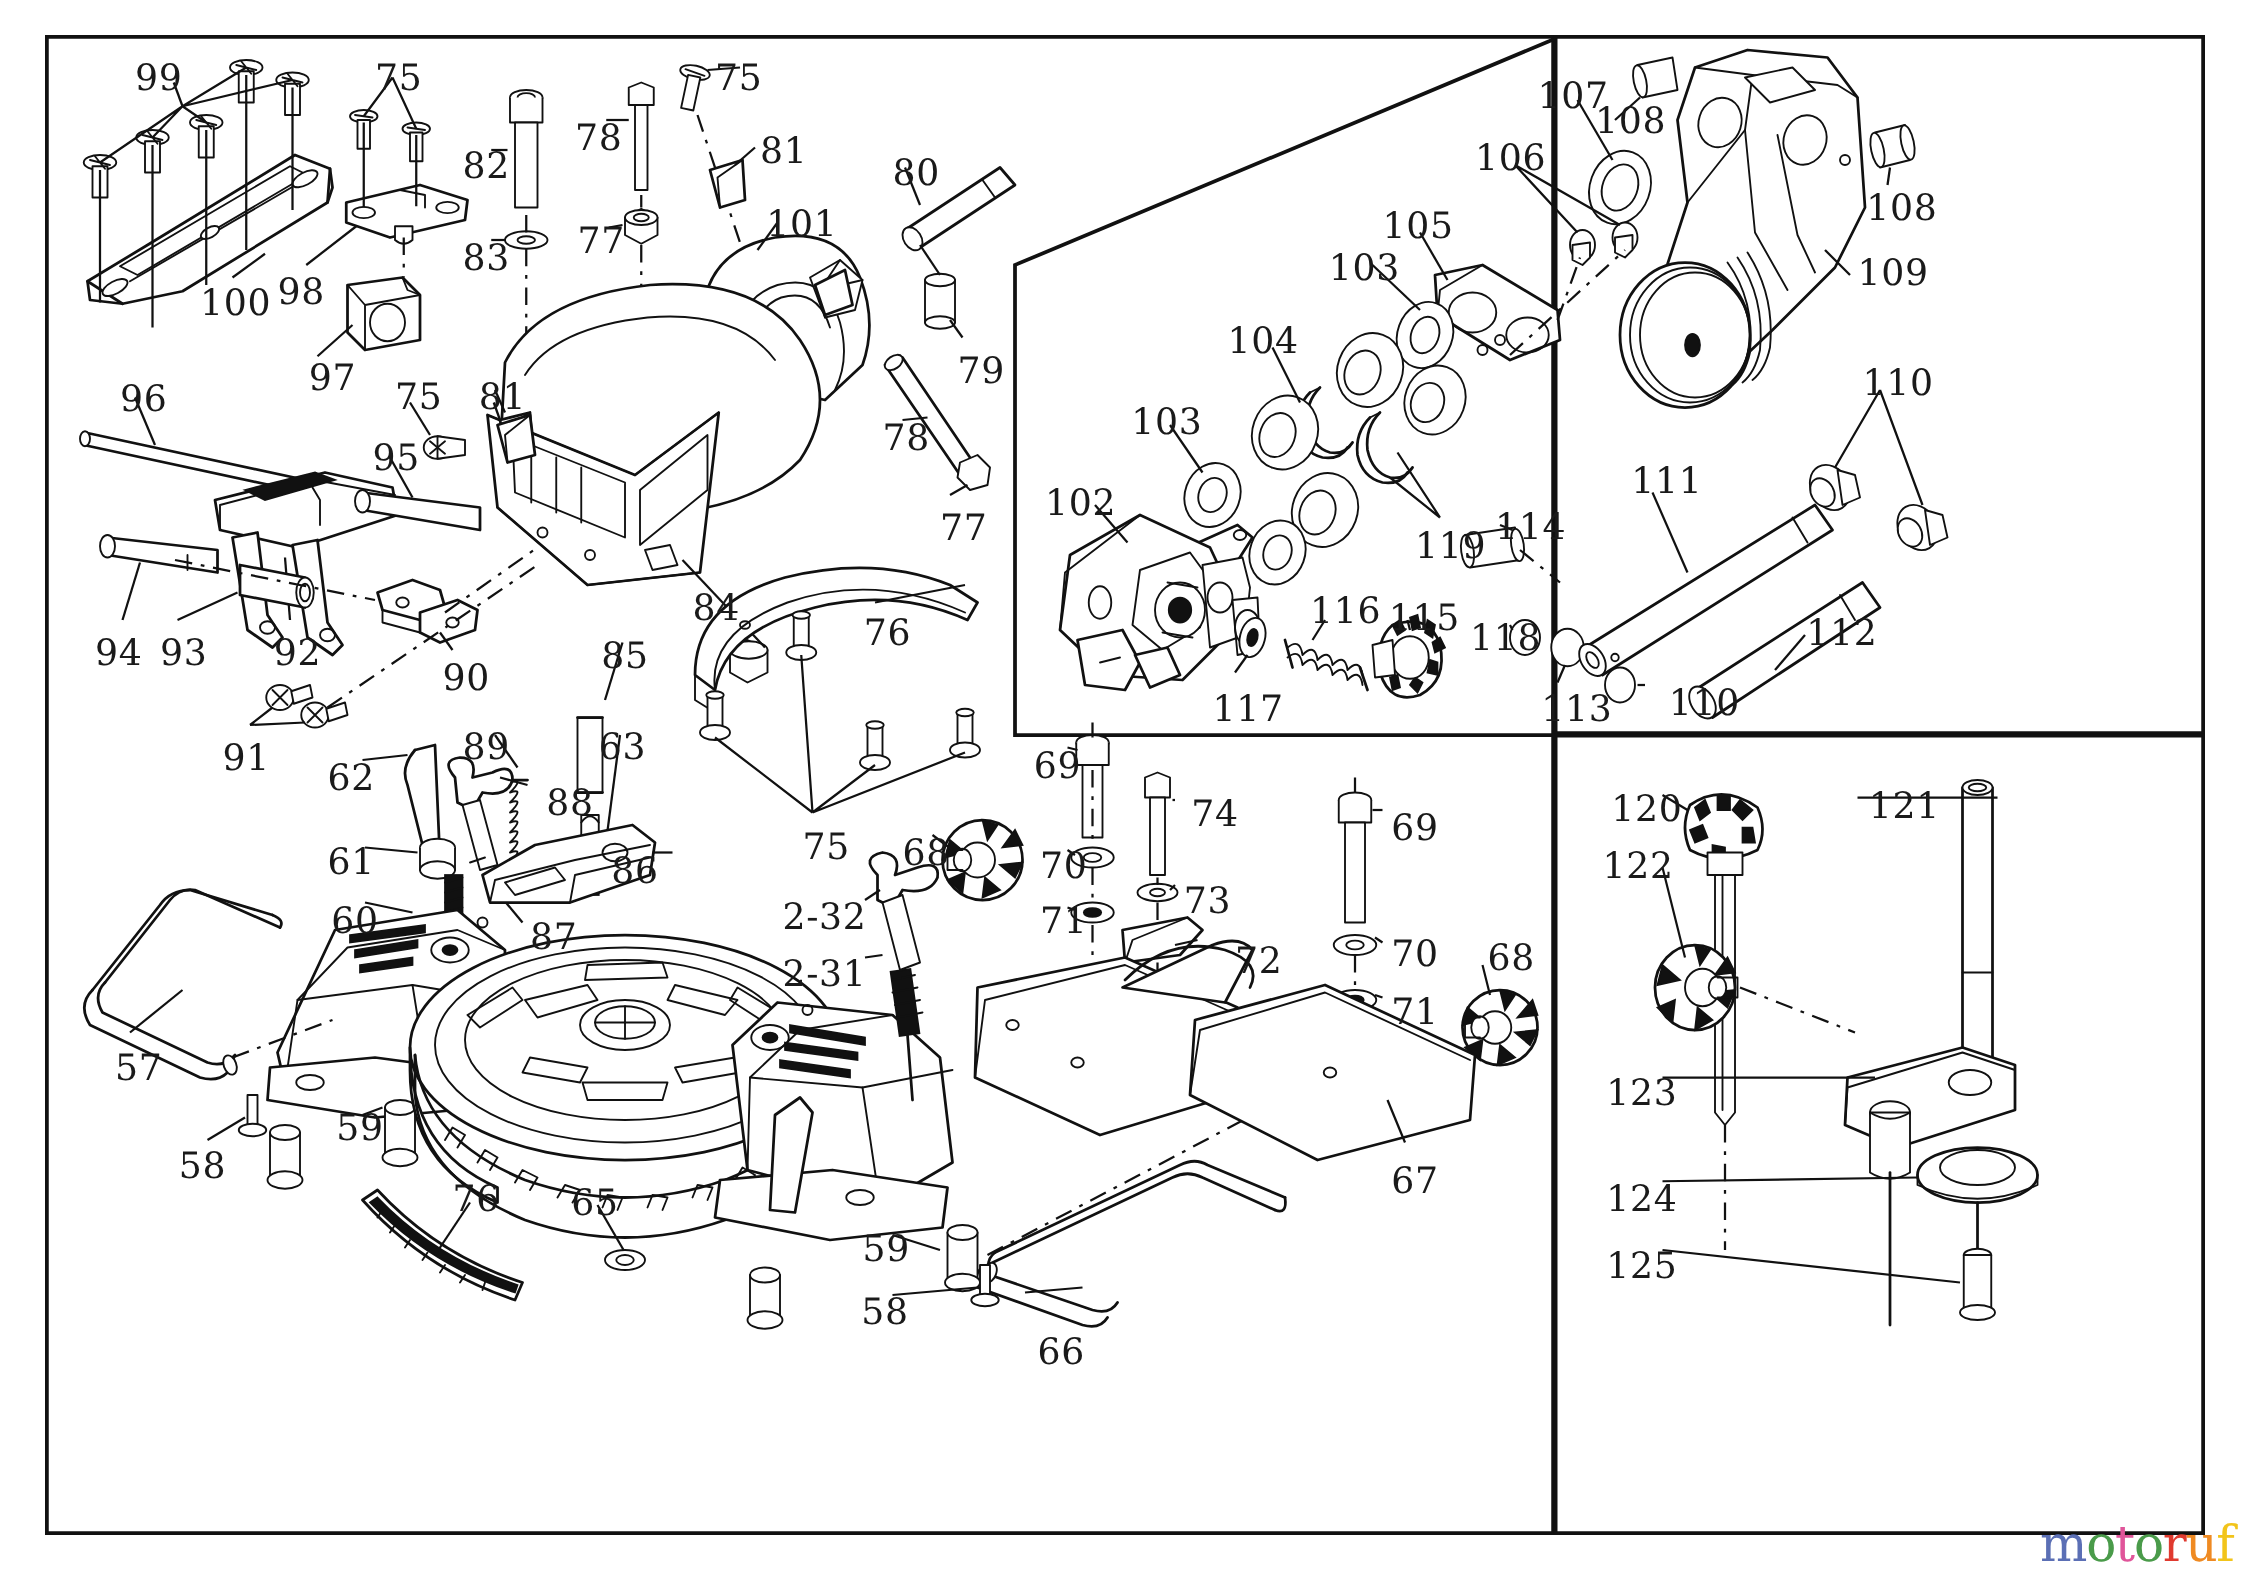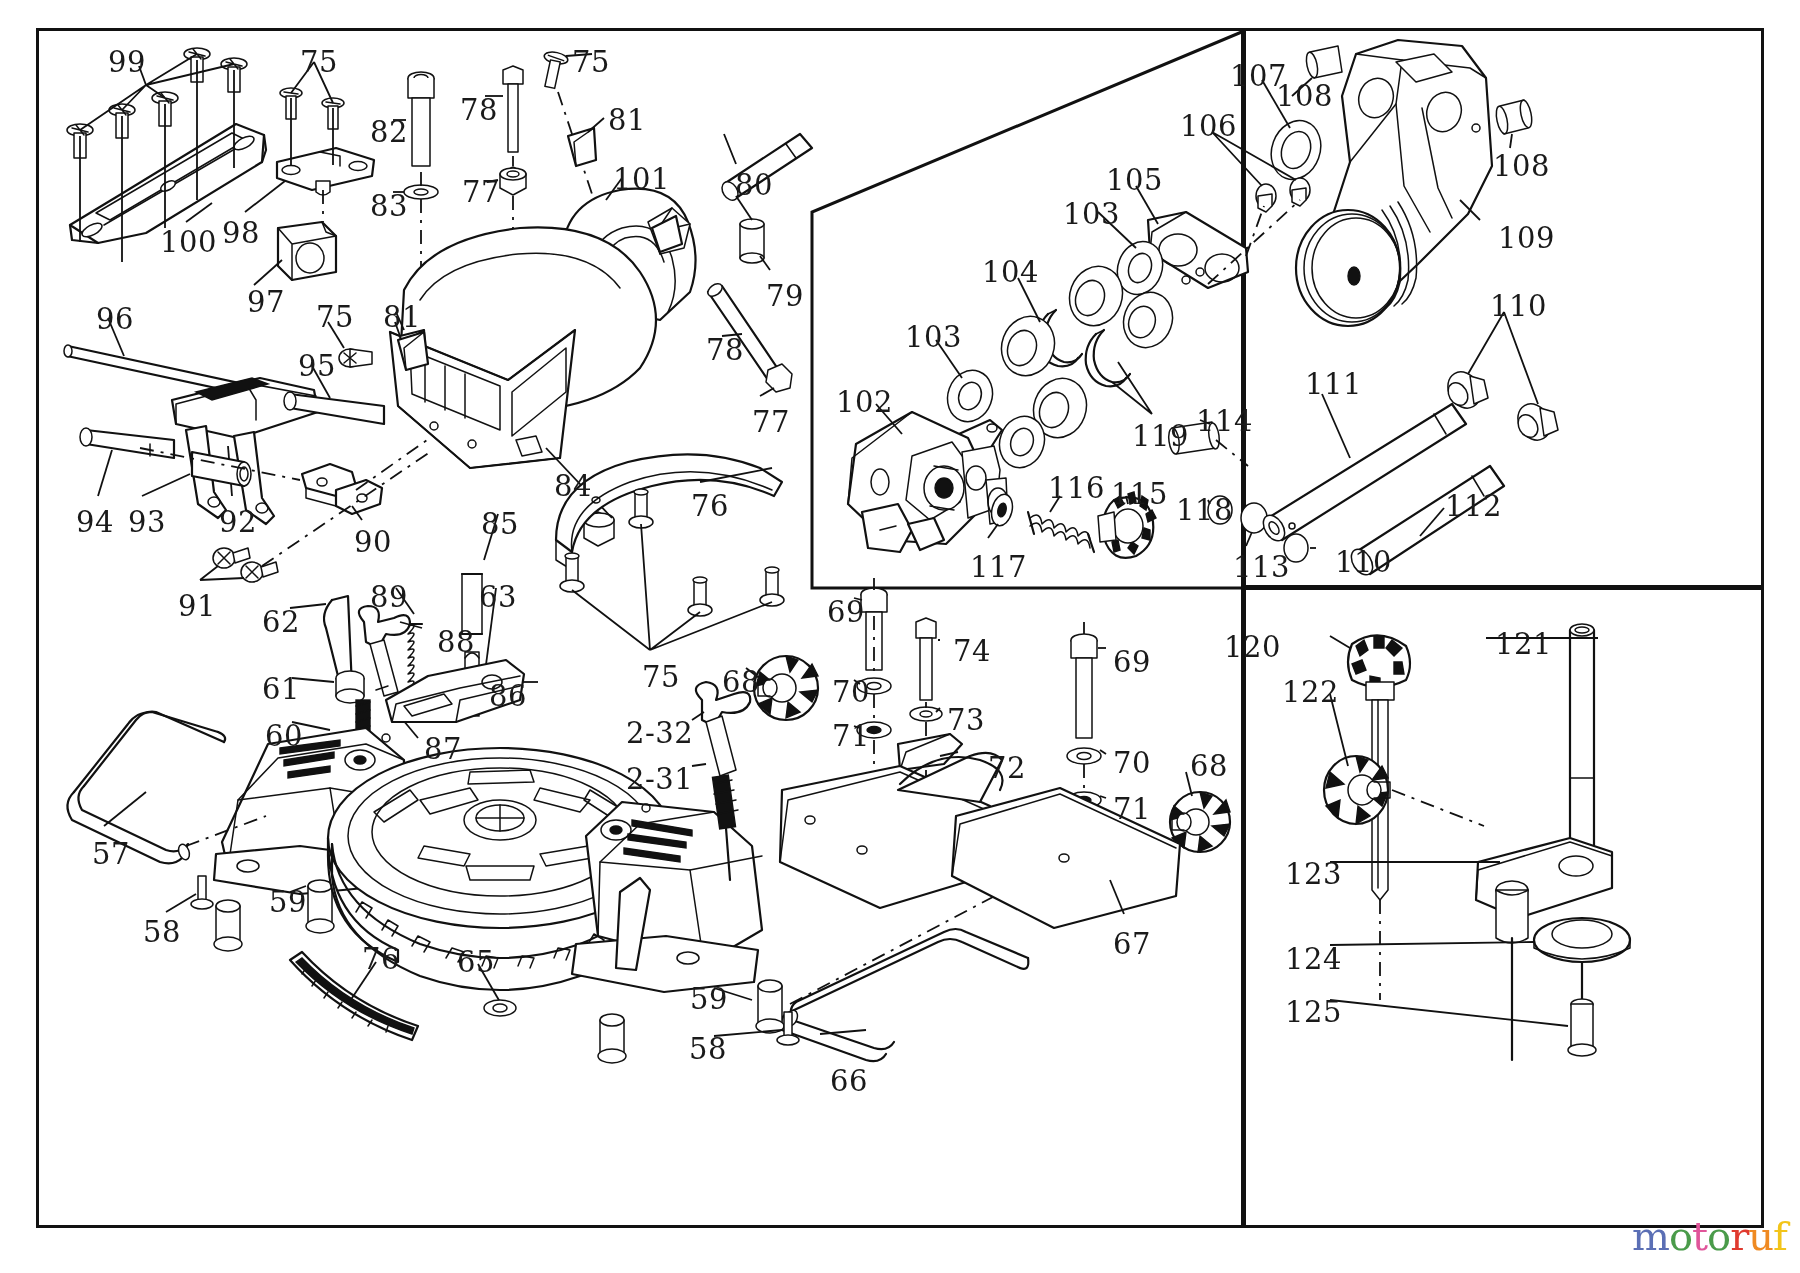--- a/index.html
+++ b/index.html
@@ -848,21 +848,21 @@
     <path class="lead" d="M1330 1000 L1568 1026"></path>
   </svg>
 
   <div id="callout-layer">
       <div class="cal" style="left: 108px; top: 48px;">99</div>
       <div class="cal" style="left: 300px; top: 48px;">75</div>
       <div class="cal" style="left: 572px; top: 48px;">75</div>
       <div class="cal" style="left: 460px; top: 96px;">78</div>
       <div class="cal" style="left: 370px; top: 118px;">82</div>
       <div class="cal" style="left: 608px; top: 106px;">81</div>
-      <div class="cal" style="left: 735px; top: 124px; margin-top: 47px;">80</div>
+      <div class="cal" style="left: 714px; top: 124px;">80</div>
       <div class="cal" style="left: 613px; top: 165px;">101</div>
       <div class="cal" style="left: 462px; top: 178px;">77</div>
       <div class="cal" style="left: 370px; top: 192px;">83</div>
       <div class="cal" style="left: 222px; top: 219px;">98</div>
       <div class="cal" style="left: 160px; top: 228px;">100</div>
       <div class="cal" style="left: 766px; top: 282px;">79</div>
       <div class="cal" style="left: 247px; top: 288px;">97</div>
       <div class="cal" style="left: 96px; top: 305px;">96</div>
       <div class="cal" style="left: 316px; top: 303px;">75</div>
       <div class="cal" style="left: 383px; top: 303px;">81</div>
@@ -905,38 +905,38 @@
       <div class="cal" style="left: 269px; top: 888px;">59</div>
       <div class="cal" style="left: 362px; top: 945px;">76</div>
       <div class="cal" style="left: 457px; top: 948px;">65</div>
       <div class="cal" style="left: 690px; top: 985px;">59</div>
       <div class="cal" style="left: 689px; top: 1035px;">58</div>
       <div class="cal" style="left: 830px; top: 1027px; margin-top: 40px;">66</div>
       <div class="cal" style="left: 1230px; top: 62px;">107</div>
       <div class="cal" style="left: 1276px; top: 82px;">108</div>
       <div class="cal" style="left: 1180px; top: 112px;">106</div>
       <div class="cal" style="left: 1493px; top: 152px;">108</div>
-      <div class="cal" style="left: 1486px; top: 224px; margin-left: 12px;">109</div>
+      <div class="cal" style="left: 1486px; top: 204px;">109</div>
       <div class="cal" style="left: 1106px; top: 166px;">105</div>
       <div class="cal" style="left: 1063px; top: 200px;">103</div>
       <div class="cal" style="left: 982px; top: 258px;">104</div>
       <div class="cal" style="left: 905px; top: 323px;">103</div>
       <div class="cal" style="left: 836px; top: 388px;">102</div>
       <div class="cal" style="left: 1132px; top: 422px;">119</div>
       <div class="cal" style="left: 1490px; top: 292px;">110</div>
       <div class="cal" style="left: 1305px; top: 370px;">111</div>
       <div class="cal" style="left: 1445px; top: 492px;">112</div>
       <div class="cal" style="left: 1196px; top: 407px; text-align: right;">114</div>
       <div class="cal" style="left: 1176px; top: 496px;">118</div>
       <div class="cal" style="left: 1048px; top: 474px;">116</div>
       <div class="cal" style="left: 1111px; top: 480px;">115</div>
       <div class="cal" style="left: 970px; top: 553px;">117</div>
       <div class="cal" style="left: 1233px; top: 553px;">113</div>
       <div class="cal" style="left: 1335px; top: 548px;">110</div>
-      <div class="cal" style="left: 1224px; top: 633px;">120</div>
+      <div class="cal" style="left: 1289px; top: 633px;">120</div>
       <div class="cal" style="left: 1495px; top: 630px;">121</div>
       <div class="cal" style="left: 1282px; top: 678px;">122</div>
       <div class="cal" style="left: 1285px; top: 860px;">123</div>
       <div class="cal" style="left: 1285px; top: 945px;">124</div>
       <div class="cal" style="left: 1285px; top: 998px;">125</div>
     </div>
 
   <div class="logo" style="left:1632px;top:1216px;">
     <span id="logo-letters"><span style="color: rgb(91, 111, 181);">m</span><span style="color: rgb(74, 155, 74);">o</span><span style="color: rgb(224, 85, 154);">t</span><span style="color: rgb(74, 155, 74);">o</span><span style="color: rgb(224, 58, 47);">r</span><span style="color: rgb(239, 138, 34);">u</span><span style="color: rgb(242, 196, 26);">f</span></span>
   </div>

